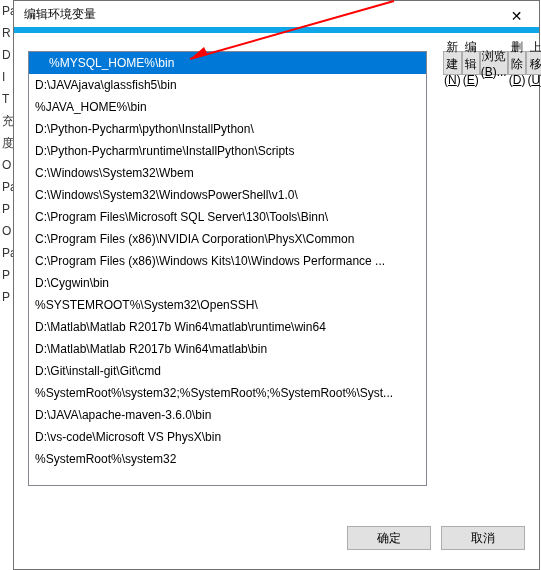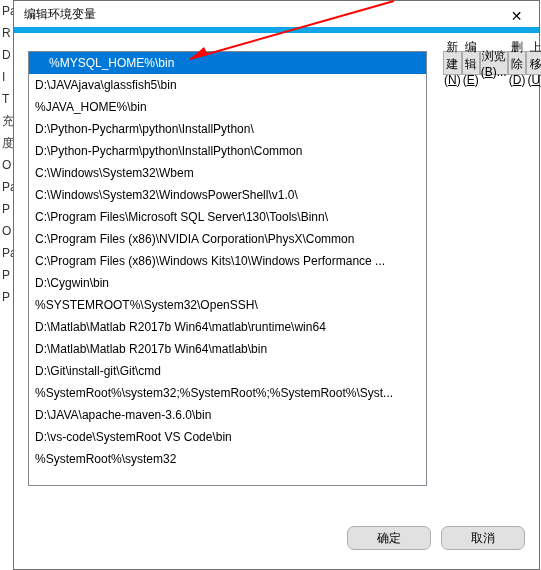--- a/index.html
+++ b/index.html
@@ -114,21 +114,21 @@
   .gap13 { height: 13px; }
   .gap32 { height: 32px; }
   .footer {
     height: 48px;
     display: flex;
     justify-content: flex-end;
     align-items: center;
     gap: 10px;
     padding: 0 14px 14px 0;
   }
-  .footer .btn { width: 84px; height: 24px; border-radius: 7px; }
+  .footer .btn { width: 84px; height: 24px; }
 </style>
 </head>
 <body>
 
 <div class="behind" id="behind">
     <span></span>
     <span></span>
     <span></span>
     <span>Pa</span>
     <span>R</span>
@@ -162,34 +162,34 @@
     <line x1="210" y1="2" x2="6" y2="60" stroke="#ff0000" stroke-width="2"></line>
     <polygon points="6,60 20,48 24,56" fill="#ff0000"></polygon>
   </svg>
 
   <div class="content">
     <div class="listbox" id="listbox">
         <div class="item selected">%MYSQL_HOME%\bin</div>
         <div class="item">D:\JAVAjava\glassfish5\bin</div>
         <div class="item">%JAVA_HOME%\bin</div>
         <div class="item">D:\Python-Pycharm\python\InstallPython\</div>
-        <div class="item">D:\Python-Pycharm\python\InstallPython\Common</div>
+        <div class="item">D:\Python-Pycharm\runtime\InstallPython\Scripts</div>
         <div class="item">C:\Windows\System32\Wbem</div>
         <div class="item">C:\Windows\System32\WindowsPowerShell\v1.0\</div>
         <div class="item">C:\Program Files\Microsoft SQL Server\130\Tools\Binn\</div>
         <div class="item">C:\Program Files (x86)\NVIDIA Corporation\PhysX\Common</div>
         <div class="item">C:\Program Files (x86)\Windows Kits\10\Windows Performance ...</div>
         <div class="item">D:\Cygwin\bin</div>
         <div class="item">%SYSTEMROOT%\System32\OpenSSH\</div>
         <div class="item">D:\Matlab\Matlab R2017b Win64\matlab\runtime\win64</div>
         <div class="item">D:\Matlab\Matlab R2017b Win64\matlab\bin</div>
         <div class="item">D:\Git\install-git\Git\cmd</div>
         <div class="item">%SystemRoot%\system32;%SystemRoot%;%SystemRoot%\Syst...</div>
         <div class="item">D:\JAVA\apache-maven-3.6.0\bin</div>
-        <div class="item">D:\vs-code\SystemRoot VS Code\bin</div>
+        <div class="item">D:\vs-code\Microsoft VS PhysX\bin</div>
         <div class="item">%SystemRoot%\system32</div>
       </div>
     <div class="sidebuttons">
       <button class="btn">
           <span>新建(<u>N</u>)</span>
         </button>
       <div class="gap13"></div>
       <button class="btn">
           <span>编辑(<u>E</u>)</span>
         </button>

